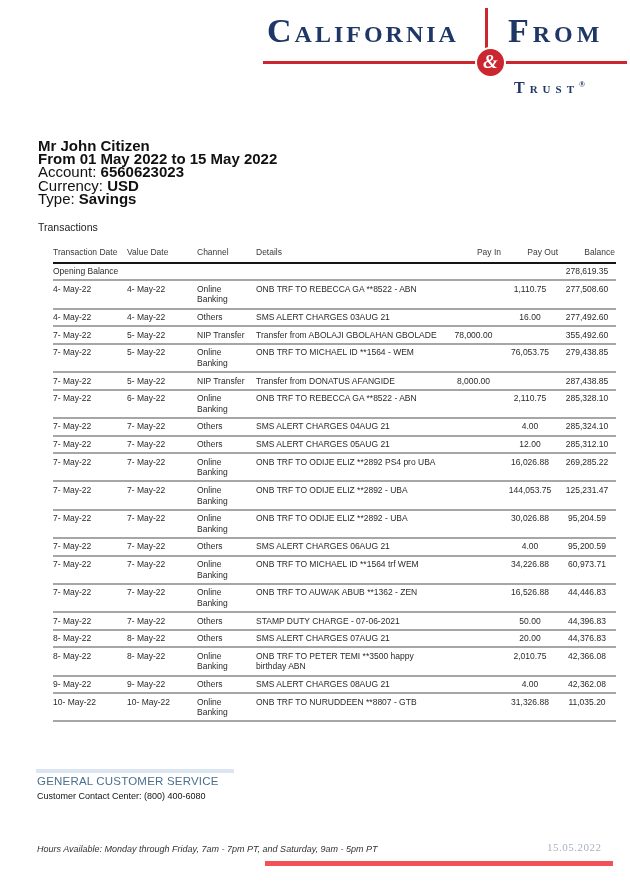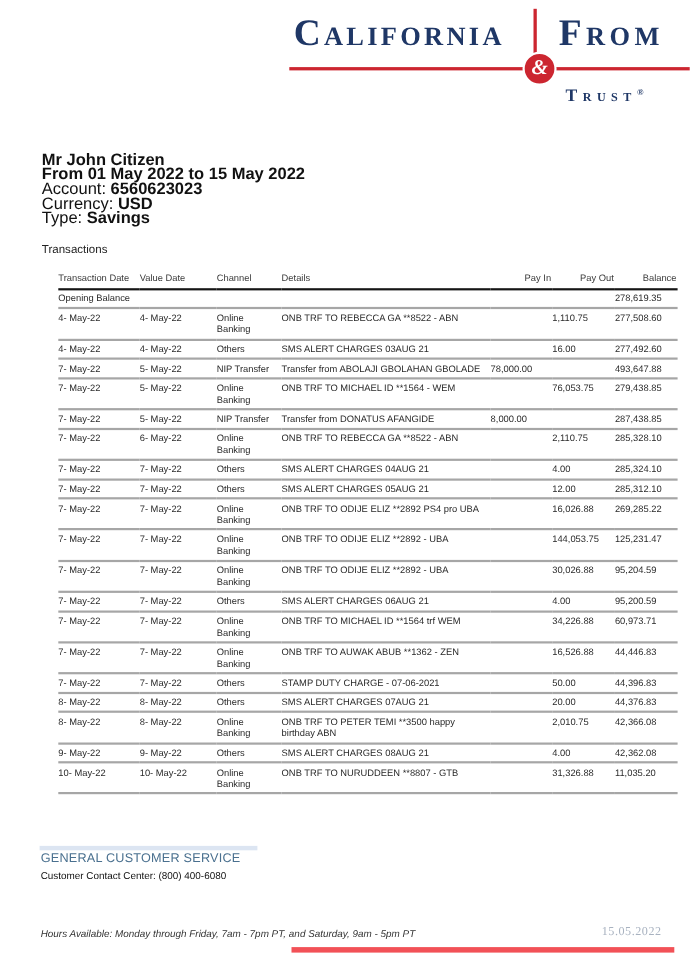--- a/index.html
+++ b/index.html
@@ -41,21 +41,21 @@
   }
   table.tx th{
     font-weight:normal;color:#3a3a3a;text-align:left;vertical-align:top;
     font-size:8.5px;line-height:1.25;padding:2px 4px 4px 0;border-bottom:2.5px solid #151515;
   }
   table.tx th.num{text-align:right;padding-right:1px;}
   table.tx td{
     font-size:8.5px;color:#2a2a2a;vertical-align:top;line-height:1.25;
     padding:2.5px 4px 2.5px 0;border-bottom:2px solid #a6a6a6;word-wrap:break-word;
   }
-  table.tx td.num{text-align:left;padding-right:1px;}
+  table.tx td.num{text-align:center;padding-right:1px;}
   
   .fineprint-smudge{position:absolute;left:36px;top:769px;width:198px;height:4px;
     background:rgba(130,160,210,0.28);}
   .service-title{position:absolute;left:37px;top:775px;font-size:11.5px;color:#4a708f;letter-spacing:0.2px;}
   .contact{position:absolute;left:37px;top:791px;font-size:9px;font-weight:normal;color:#111;}
   .hours{position:absolute;left:37px;top:844px;font-size:9px;font-style:italic;color:#333;}
   
   .watermark{position:absolute;left:257px;top:808px;width:372px;height:70px;font-family:Liberation Serif, serif;}
   .wm-stamp{position:absolute;left:290px;top:33px;z-index:1;color:#a8b2c0;font-size:11px;letter-spacing:0.5px;}
   .wm-text{
@@ -134,21 +134,21 @@
         <td class="num">16.00</td>
         <td class="num">277,492.60</td>
       </tr>
       <tr>
         <td>7- May-22</td>
         <td>5- May-22</td>
         <td>NIP Transfer</td>
         <td>Transfer from ABOLAJI GBOLAHAN GBOLADE</td>
         <td class="num">78,000.00</td>
         <td class="num"></td>
-        <td class="num">493,647.88</td>
+        <td class="num">355,492.60</td>
       </tr>
       <tr>
         <td>7- May-22</td>
         <td>5- May-22</td>
         <td>Online Banking</td>
         <td>ONB TRF TO MICHAEL ID **1564 - WEM</td>
         <td class="num"></td>
         <td class="num">76,053.75</td>
         <td class="num">279,438.85</td>
       </tr>

